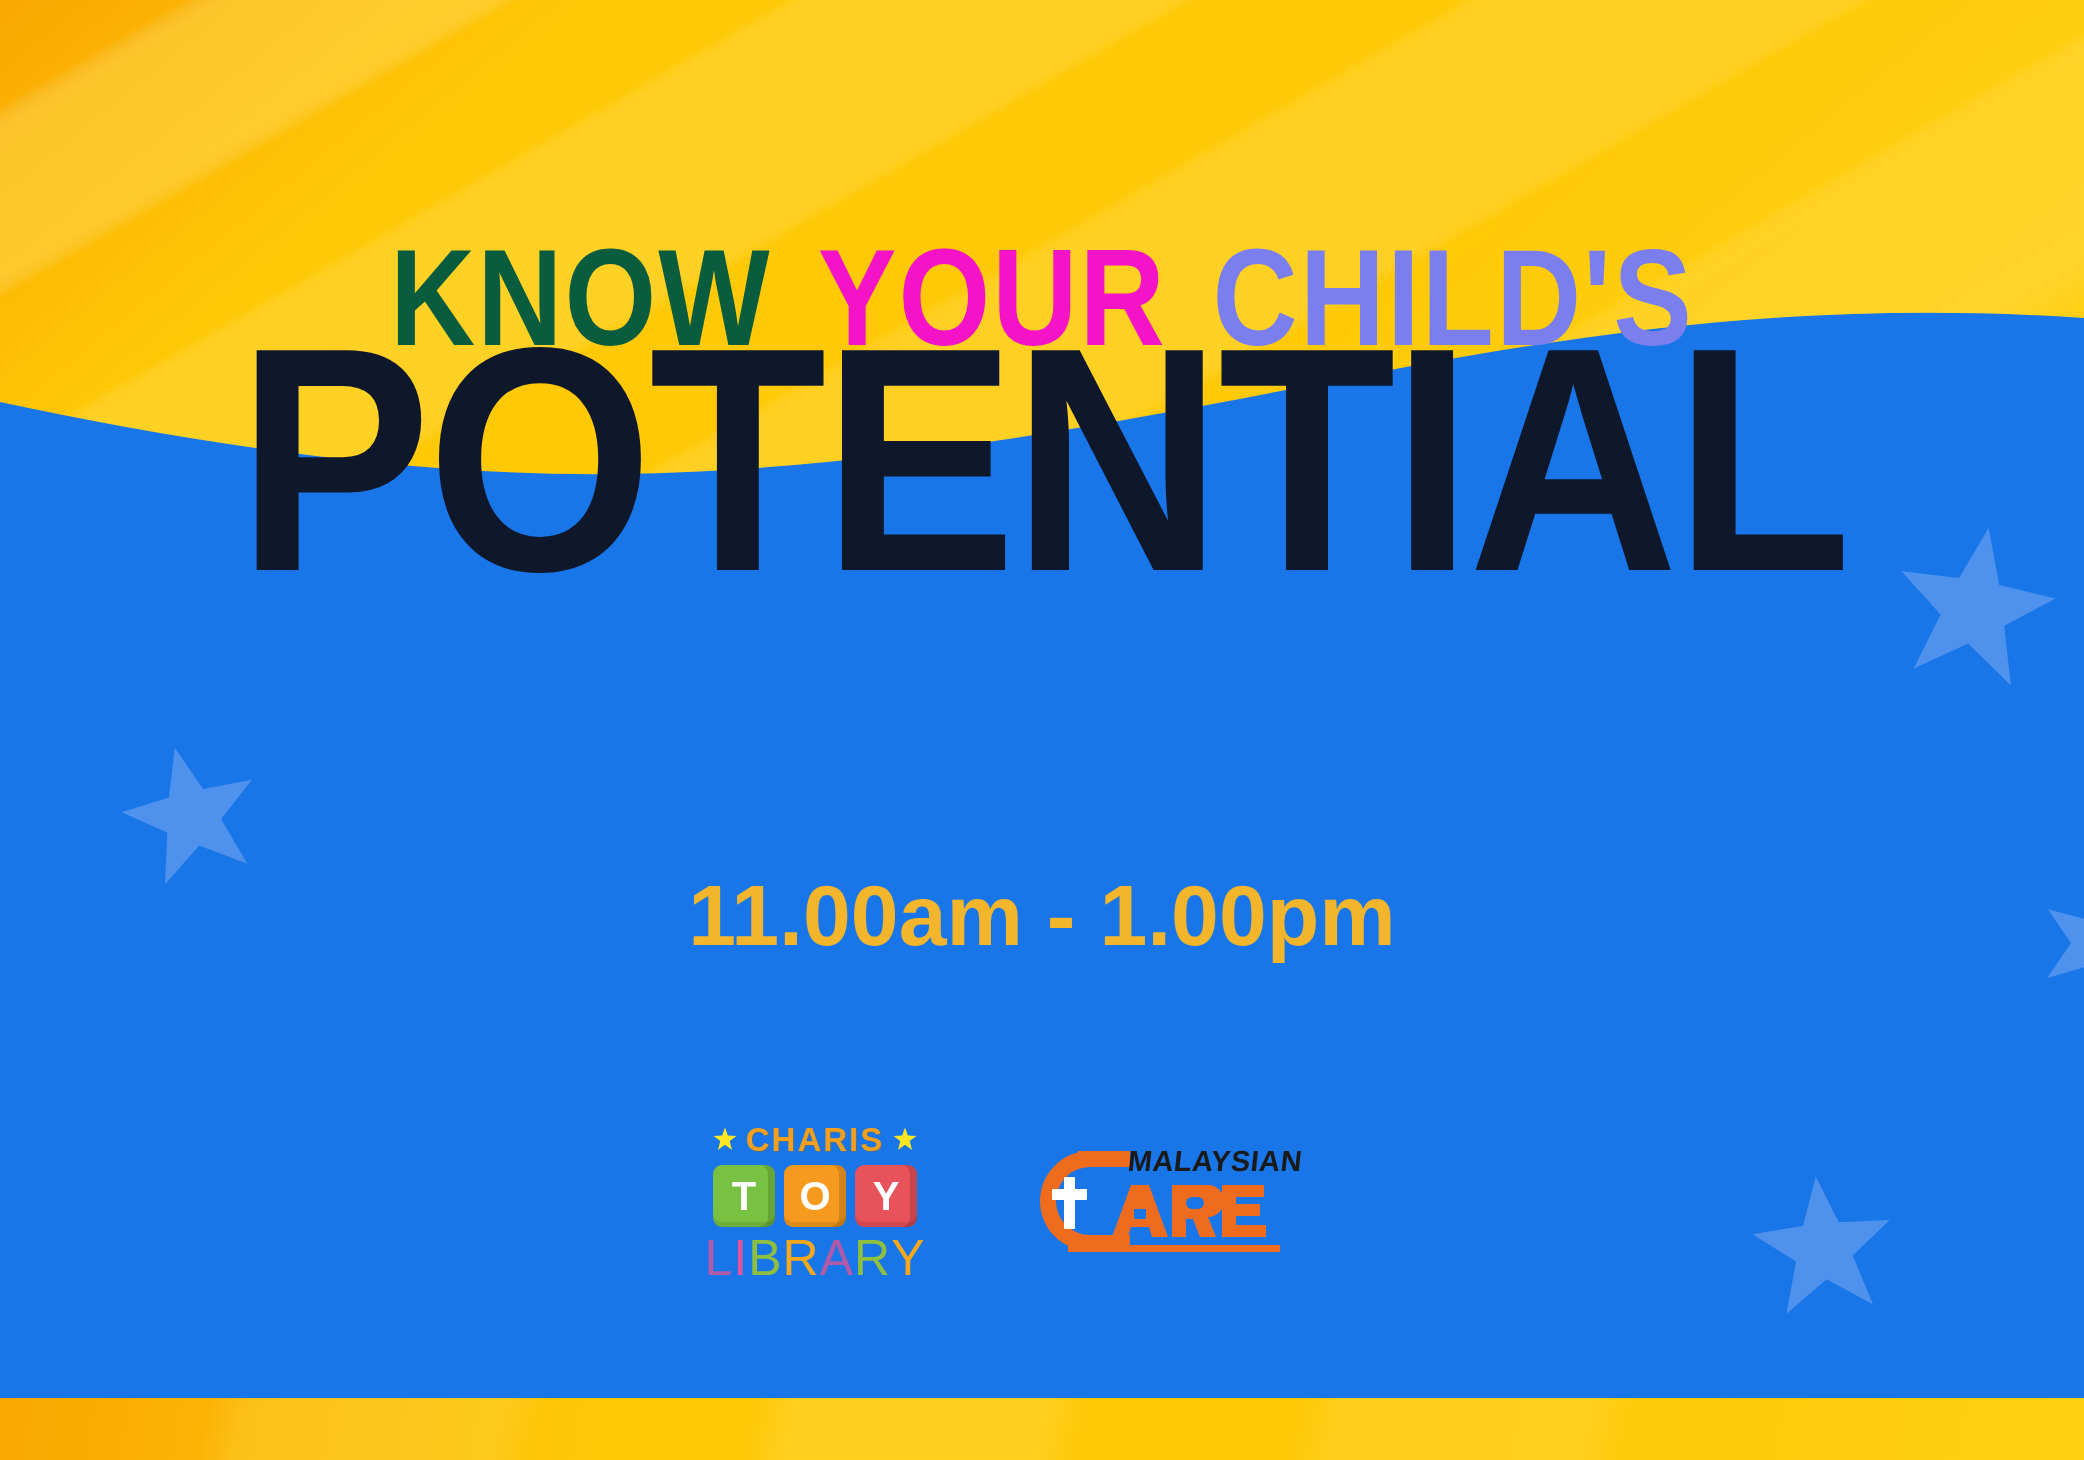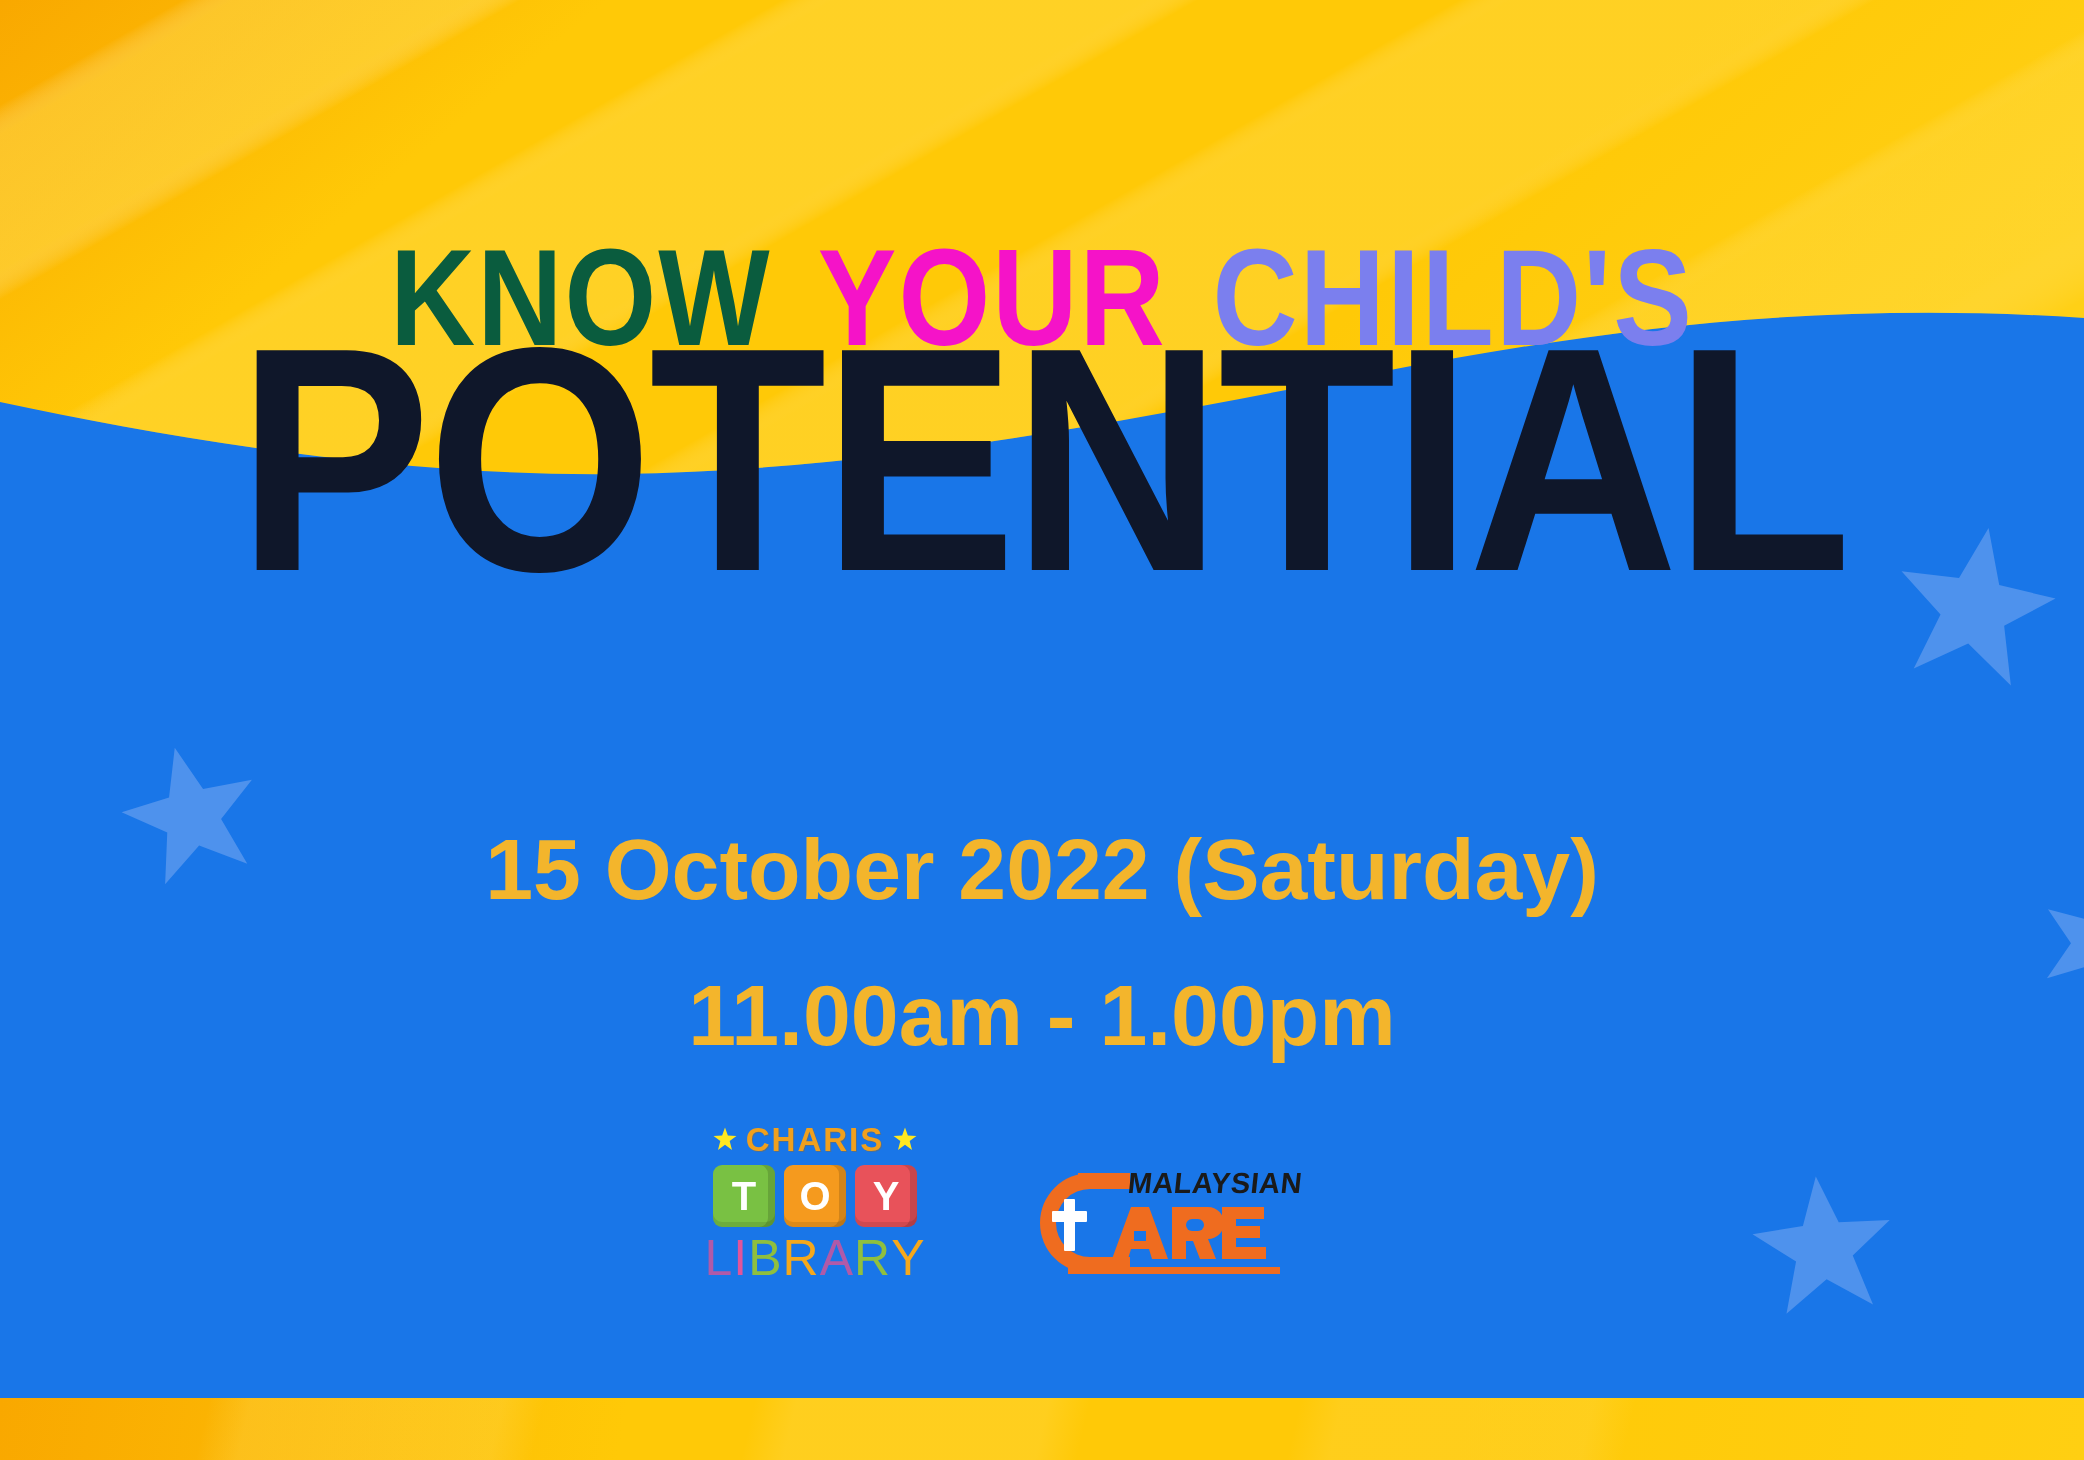--- a/index.html
+++ b/index.html
@@ -140,21 +140,21 @@
   }
 
   
   .logos {
     position: absolute;
     left: 0;
     top: 1118px;
     width: 2004px;
     display: flex;
     justify-content: center;
-    align-items: flex-end;
+    align-items: center;
     gap: 82px;
     z-index: 5;
   }
 
   
   .charis-logo {
     position: relative;
     width: 238px;
     display: flex;
     flex-direction: column;
@@ -296,21 +296,20 @@
   <div class="headline-wrap">
     <div class="line1">
       <span class="w-know">KNOW</span><span class="w-your">YOUR</span><span class="w-child">CHILD'S</span>
     </div>
     <div class="line2">
       <span>POTENTIAL</span>
     </div>
   </div>
 
   <div class="datetime">
-    <div class="date-line">15 October 2022 (Saturday)</div>
     <div class="time-line">11.00am - 1.00pm</div>
   </div>
 
   <div class="logos">
 
     <div class="charis-logo">
       <div class="charis-top">
         <svg class="ministar" width="26" height="26" viewBox="0 0 100 100">
           <path fill="#ffe81f" d="M50 6 L61 37 L94 38 L68 58 L77 92 L50 72 L23 92 L32 58 L6 38 L39 37 Z"></path>
         </svg>

